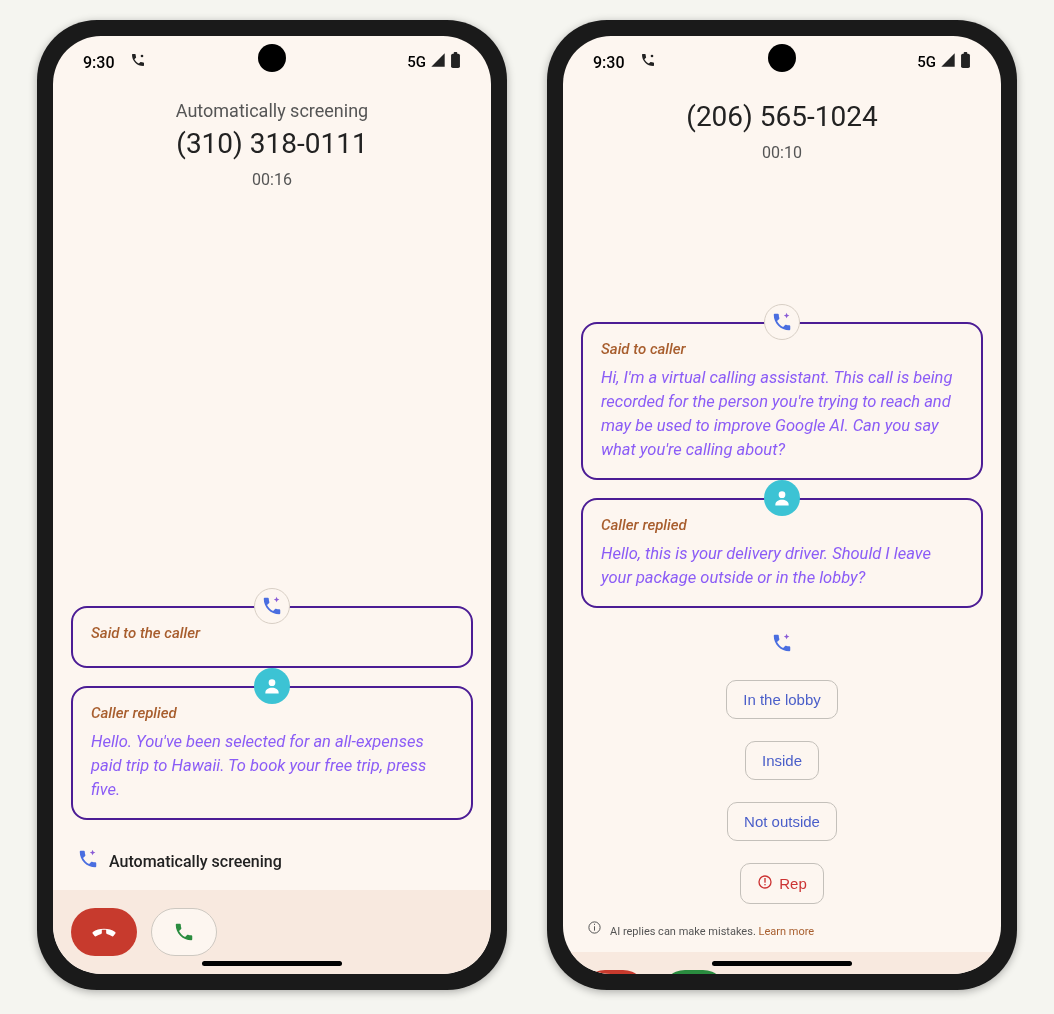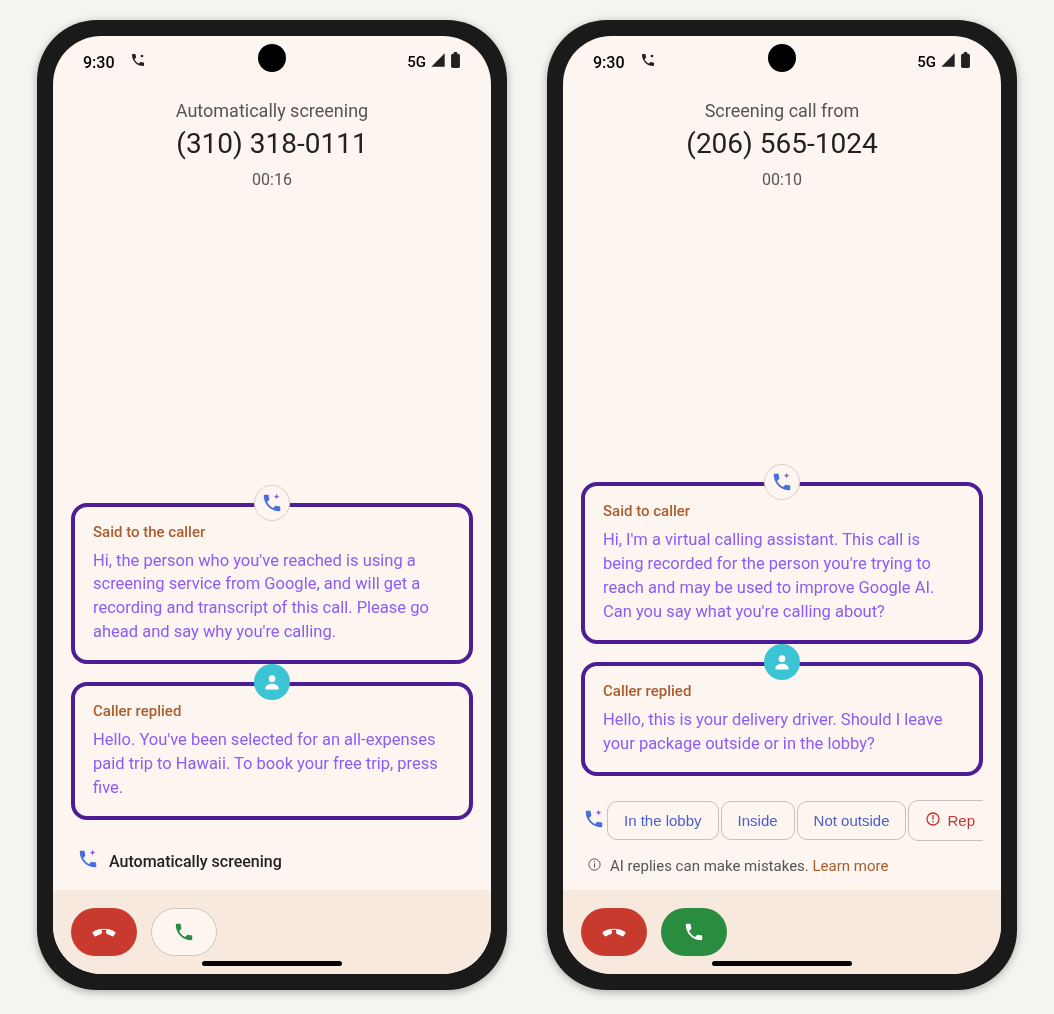--- a/index.html
+++ b/index.html
@@ -55,24 +55,25 @@
       text-align: center;
       padding: 20px 20px 10px;
     }
     .screening-label { font-size: 18px; color: #555; margin-bottom: 6px; }
     .phone-number { font-size: 28px; font-weight: 400; color: #222; margin-bottom: 10px; }
     .timer { font-size: 16px; color: #555; }
     .content { flex: 1; padding: 0 18px; display: flex; flex-direction: column; justify-content: flex-end; }
     .spacer { flex: 1; min-height: 150px; }
     .bubble-wrapper { position: relative; margin-bottom: 18px; }
     .bubble {
-      border: 4px solid #4c1d95;
+      border: 2px solid #4c1d95;
       border-radius: 16px;
       padding: 16px 18px;
       background: transparent;
+      font-style: italic;
     }
     .bubble-title {
       font-size: 15px;
       color: #a85e2e;
       font-weight: 500;
       margin-bottom: 8px;
     }
     .bubble-text { font-size: 16.5px; color: #8b5cf6; line-height: 1.45; }
     .bubble-icon {
       position: absolute;
@@ -97,40 +98,41 @@
       align-items: center;
       gap: 10px;
       padding: 10px 6px 16px;
       font-size: 16px;
       font-weight: 500;
       color: #222;
     }
     .reply-chips {
       display: flex;
       align-items: center;
-      gap: 2px;
+      gap: 22px;
       padding: 6px 2px 10px;
       overflow: hidden;
+      flex-direction: column;
     }
     .chip {
       border: 1px solid #c4c0ba;
       border-radius: 10px;
       padding: 10px 16px;
       font-size: 15px;
       color: #4a5ec9;
       white-space: nowrap;
       cursor: pointer;
       background: transparent;
     }
     .chip.warn { color: #c33; display: flex; align-items: center; gap: 6px; }
     .disclaimer {
       display: flex;
-      align-items: flex-start;
+      align-items: flex-end;
       gap: 8px;
-      font-size: 15px;
+      font-size: 11px;
       color: #555;
       padding: 6px 6px 14px;
     }
     .disclaimer a { color: #a85e2e; text-decoration: none; }
     .call-bar {
       background: #f8e9df;
       padding: 18px;
       display: flex;
       gap: 14px;
       border-radius: 0 0 48px 48px;
@@ -199,21 +201,20 @@
       <div class="spacer"></div>
       <div class="bubble-wrapper">
         <div class="bubble-icon">
           <svg class="sparkle-phone-svg" viewBox="0 0 24 24">
               <path fill="#4a6ee0" d="M6.6 10.8c1.4 2.8 3.8 5.1 6.6 6.6l2.2-2.2c.3-.3.7-.4 1-.2 1.1.4 2.3.6 3.6.6.6 0 1 .4 1 1V20c0 .6-.4 1-1 1C10.6 21 3 13.4 3 4c0-.6.4-1 1-1h3.5c.6 0 1 .4 1 1 0 1.2.2 2.4.6 3.6.1.4 0 .8-.2 1l-2.3 2.2z"></path>
               <path fill="#8a5cd6" d="M17 2l.9 2.1L20 5l-2.1.9L17 8l-.9-2.1L14 5l2.1-.9L17 2z"></path>
             </svg>
         </div>
         <div class="bubble">
           <div class="bubble-title">Said to the caller</div>
-          <div class="bubble-text">Hi, the person who you've reached is using a screening service from Google, and will get a recording and transcript of this call. Please go ahead and say why you're calling.</div>
         </div>
       </div>
 
       <div class="bubble-wrapper">
         <div class="bubble-icon caller-icon">
           <svg class="person-svg" viewBox="0 0 24 24">
               <circle cx="12" cy="8" r="4" fill="#fff"></circle>
               <path fill="#fff" d="M4 20c0-4 4-6 8-6s8 2 8 6v1H4v-1z"></path>
             </svg>
         </div>
@@ -269,21 +270,20 @@
               <path fill="#222" d="M2 22h20V2L2 22z"></path>
             </svg></span>
         <span><svg width="11" height="16" viewBox="0 0 12 18">
               <rect x="1" y="2" width="10" height="16" rx="2" fill="#222"></rect>
               <rect x="4" y="0" width="4" height="3" rx="1" fill="#222"></rect>
             </svg></span>
       </div>
     </div>
 
     <div class="header">
-      <div class="screening-label">Screening call from</div>
       <div class="phone-number">(206) 565-1024</div>
       <div class="timer">00:10</div>
     </div>
 
     <div class="content">
       <div class="spacer"></div>
       <div class="bubble-wrapper">
         <div class="bubble-icon">
           <svg class="sparkle-phone-svg" viewBox="0 0 24 24">
               <path fill="#4a6ee0" d="M6.6 10.8c1.4 2.8 3.8 5.1 6.6 6.6l2.2-2.2c.3-.3.7-.4 1-.2 1.1.4 2.3.6 3.6.6.6 0 1 .4 1 1V20c0 .6-.4 1-1 1C10.6 21 3 13.4 3 4c0-.6.4-1 1-1h3.5c.6 0 1 .4 1 1 0 1.2.2 2.4.6 3.6.1.4 0 .8-.2 1l-2.3 2.2z"></path>

